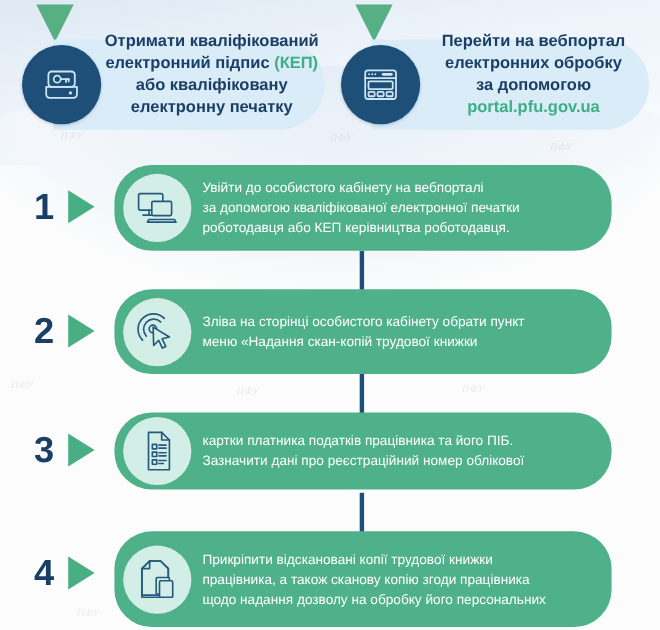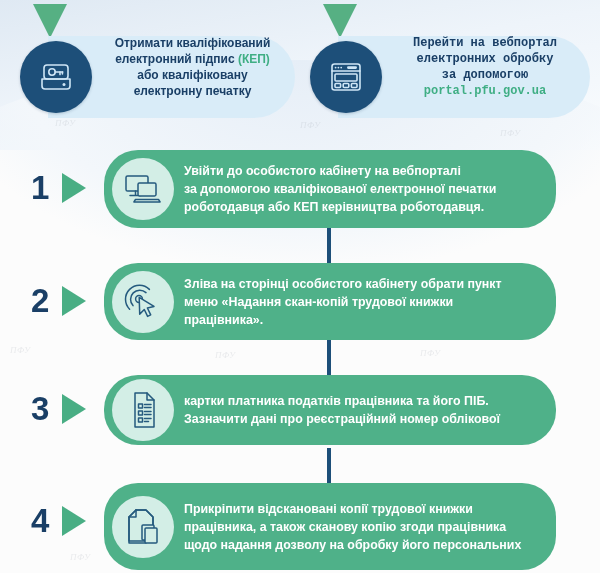--- a/index.html
+++ b/index.html
@@ -41,21 +41,21 @@
     background:#d9ecf8;border-radius:0 41px 41px 0;
   }
   .hcard .circ{
     position:absolute;left:0;top:5px;width:72px;height:72px;border-radius:50%;
     background:#1d4f79;display:flex;align-items:center;justify-content:center;
     box-shadow:0 1px 3px rgba(20,50,80,.22);
   }
   .hcard .txt{
     position:absolute;top:0;height:64px;display:flex;flex-direction:column;
     align-items:center;justify-content:center;
-    color:#1a3f66;font-size:12px;font-weight:bold;line-height:1.32;text-align:center;
+    color:#1a3f66;font-size:15px;font-weight:bold;line-height:1.32;text-align:center;
   }
   .hcard .txt .ln{white-space:nowrap;}
   .accent-green{color:#3fae84;}
 
   
   .step{position:absolute;left:0;width:600px;}
   .step .num{
     position:absolute;left:31px;font-size:33px;font-weight:bold;
     color:#1a3f66;font-family:"Liberation Sans",sans-serif;line-height:1;
   }
@@ -68,21 +68,21 @@
     position:absolute;left:104px;background:#4fb189;
     border-radius:34px;
   }
   .step .icircle{
     position:absolute;left:8px;top:50%;transform:translateY(-50%);
     width:62px;height:62px;border-radius:50%;background:#d3eee6;
     display:flex;align-items:center;justify-content:center;
   }
   .step .stxt{
     position:absolute;left:80px;top:50%;transform:translateY(-50%);
-    color:#ffffff;font-size:12.4px;font-weight:bold;line-height:1.47;
+    color:#ffffff;font-size:12.4px;font-weight:normal;line-height:1.47;
     text-align:left;
   }
   .step .stxt .ln{white-space:nowrap;}
 
   
   .connector{position:absolute;width:4px;background:#1d4f79;left:327px;}
 
   svg{display:block;}
 </style>
 </head>
@@ -140,21 +140,21 @@
           <circle cx="9.4" cy="6.6" r="0.9" fill="#cfe6f6" stroke="none"></circle>
           <circle cx="12.2" cy="6.6" r="0.9" fill="#cfe6f6" stroke="none"></circle>
           <rect x="18" y="5.3" width="10" height="2.6" rx="1.3" fill="#cfe6f6" stroke="none"></rect>
           <rect x="6" y="13" width="22" height="7" rx="1"></rect>
           <rect x="6" y="22.5" width="5.6" height="4" rx="1"></rect>
           <rect x="14.2" y="22.5" width="5.6" height="4" rx="1"></rect>
           <rect x="22.4" y="22.5" width="5.6" height="4" rx="1"></rect>
         </svg>
       </span>
     </div>
-    <div class="txt" style="left:70px;width:210px;font-family:Liberation Mono, monospace;">
+    <div class="txt" style="left:70px;width:210px;">
       <div class="ln"><span>Перейти на вебпортал</span></div>
       <div class="ln"><span>електронних обробку</span></div>
       <div class="ln"><span>за допомогою</span></div>
       <div class="ln"><span class="accent-green">portal.pfu.gov.ua</span></div>
     </div>
   </div>
 
   <div class="connector" style="top:228px;height:40px;"></div>
   <div class="connector" style="top:340px;height:40px;"></div>
   <div class="connector" style="top:448px;height:40px;"></div>
@@ -192,21 +192,20 @@
             <circle cx="15" cy="15" r="3.4"></circle>
             <path d="M22 8.6a9.2 9.2 0 0 0-13 13"></path>
             <path d="M25.4 5.4a14 14 0 0 0-19.8 19.8"></path>
             <path d="M15.2 13.4 30 22.4l-6.6 1.6 3.3 6.9-3.1 1.5-3.3-6.9-4.6 4.6z" fill="#d3eee6"></path>
           </svg>
         </span>
       </div>
       <div class="stxt">
         <div class="ln">Зліва на сторінці особистого кабінету обрати пункт</div>
         <div class="ln">меню «Надання скан-копій трудової книжки</div>
-        <div class="ln">працівника».</div>
       </div>
     </div>
   </div>
 
   <div class="step" style="top:375px;">
     <div class="num" style="top:17px;">3</div>
     <div class="arrow" style="left:62px;top:19px;"></div>
     <div class="body" style="top:0;width:452px;height:70px;">
       <div class="icircle">
         <span>

